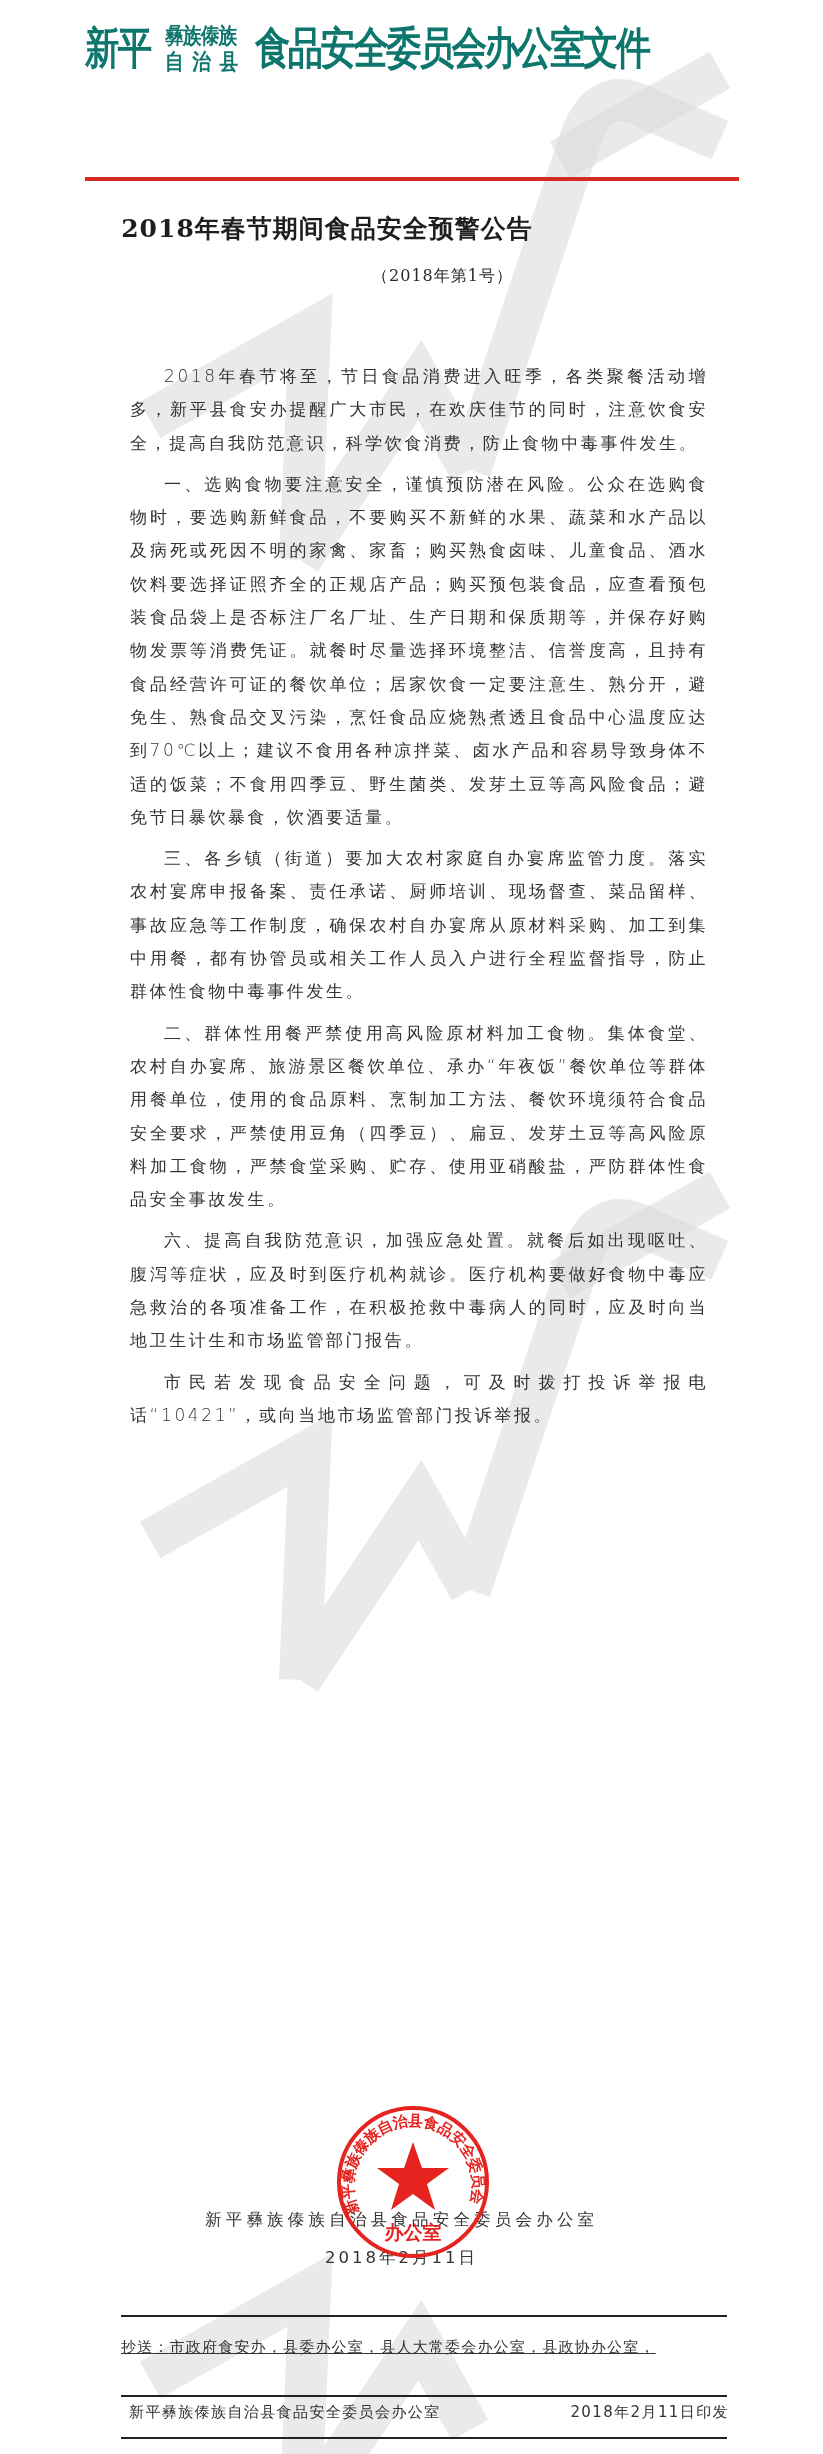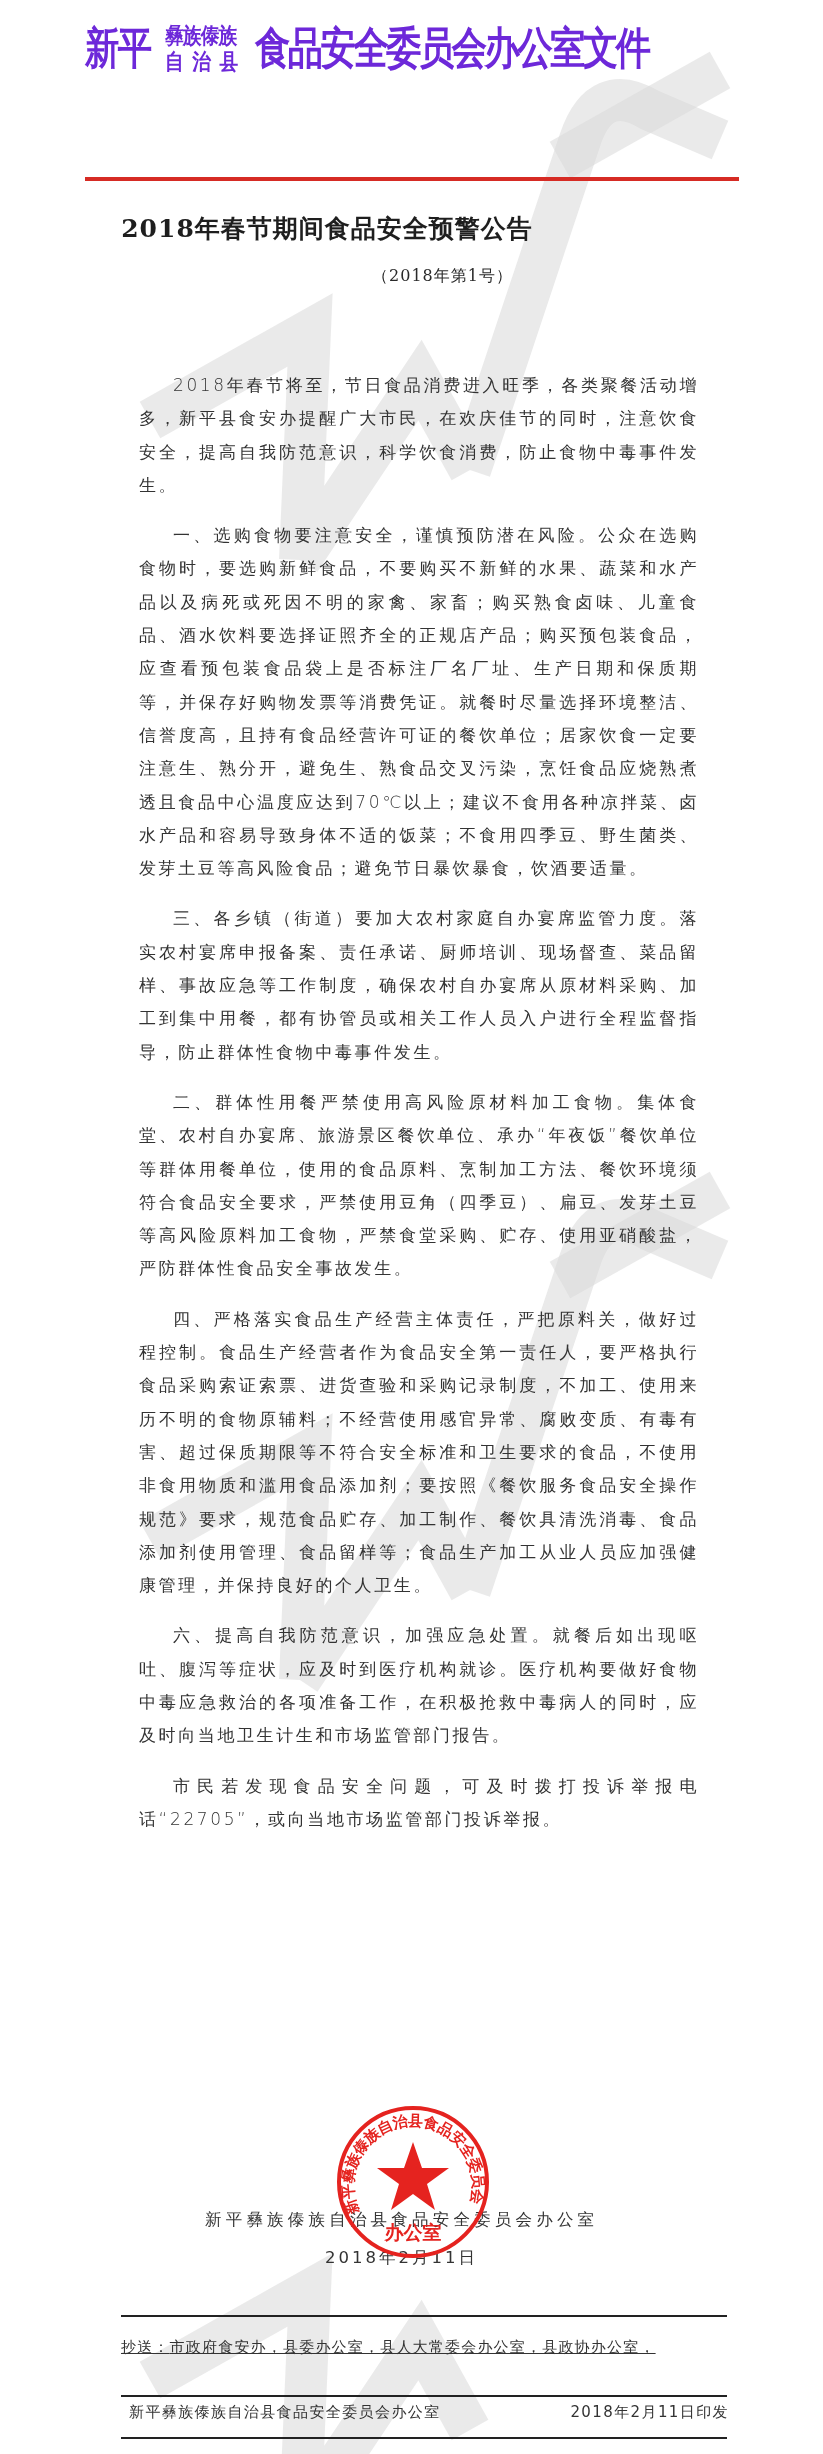--- a/index.html
+++ b/index.html
@@ -1,35 +1,35 @@
 <!DOCTYPE html>
 <html><head>
 <meta charset="utf-8">
 <style>
   html, body { margin: 0; padding: 0; background: #ffffff; }
   body { width: 823px; height: 2454px; position: relative; overflow: hidden;
          font-family: "DejaVu Serif", "Liberation Serif", serif; color: #2a2a2a; }
   .watermark { position: absolute; left: 0; top: 0; width: 823px; height: 2454px; pointer-events: none; z-index: 0; }
   .layer { position: relative; z-index: 1; }
 
-  .header { position: absolute; top: 18px; left: 85px; width: 654px; height: 60px; color: #6d28d9;
+  .header { position: absolute; top: 18px; left: 85px; width: 654px; height: 60px; color: #0f766e;
             display: flex; align-items: center; font-family: "DejaVu Serif", serif; }
   .header .big1 { font-size: 44px; font-weight: bold; letter-spacing: -2px; line-height: 60px; transform: scaleX(0.78); transform-origin: left center; width: 74px; white-space: nowrap; }
   .header .stack { display: flex; flex-direction: column; justify-content: center; width: 118px; margin-left: 6px; transform: scaleX(0.85); transform-origin: left center; }
   .header .stack span { font-size: 22px; font-weight: bold; line-height: 26px; white-space: nowrap; letter-spacing: -1px; }
   .header .stack span.spread { letter-spacing: 10px; }
   .header .big2 { font-size: 44px; font-weight: bold; line-height: 60px; white-space: nowrap; letter-spacing: -3px; transform: scaleX(0.8); transform-origin: left center; margin-left: -6px; }
 
   .red-rule { position: absolute; top: 177px; left: 85px; width: 654px; height: 4px; background: #d62b24; }
 
   .title { position: absolute; top: 212px; left: 0; width: 654px; text-align: center; font-size: 25px; font-weight: bold; color: #1e1e1e; letter-spacing: 1px; }
   .subtitle { position: absolute; top: 266px; left: 0; width: 823px; text-align: center; font-size: 16px; color: #2a2a2a; letter-spacing: 1px; margin-left: 31px; }
 
   .body { position: absolute; top: 352px; left: 122px; width: 594px; font-size: 17px; line-height: 33.3px; letter-spacing: 2.6px; text-align: justify; color: #333; font-family: "DejaVu Sans", sans-serif; font-weight: 300; }
-  .body p { margin: 17px; text-indent: 2em; }
+  .body p { margin: 8px; text-indent: 2em; }
 
   .signature { position: absolute; top: 2209px; left: 205px; font-size: 16.5px; letter-spacing: 4.2px; color: #333; font-family: "DejaVu Sans", sans-serif; }
   .sign-date { position: absolute; top: 2247px; left: 325px; font-size: 16.5px; letter-spacing: 3px; color: #333; font-family: "DejaVu Sans", sans-serif; }
 
   .stamp { position: absolute; left: 335px; top: 2104px; width: 156px; height: 156px; z-index: 2; }
 
   .rule { position: absolute; left: 121px; width: 606px; height: 1.5px; background: #222; }
   .cc { position: absolute; top: 2328px; left: 121px; width: 610px; font-size: 15px; letter-spacing: 1.2px; line-height: 38px; color: #333; font-family: "DejaVu Sans", sans-serif; text-decoration: underline; }
   .cc .cont { padding-left: 59px; }
   .printed { position: absolute; top: 2403px; left: 129px; width: 600px; font-size: 15px; letter-spacing: 1.4px; color: #333; font-family: "DejaVu Sans", sans-serif; display: flex; justify-content: space-between; }
@@ -65,23 +65,22 @@
   <div class="red-rule"></div>
 
   <div class="title">2018年春节期间食品安全预警公告</div>
   <div class="subtitle">（2018年第1号）</div>
 
   <div class="body">
     <p>2018年春节将至，节日食品消费进入旺季，各类聚餐活动增多，新平县食安办提醒广大市民，在欢庆佳节的同时，注意饮食安全，提高自我防范意识，科学饮食消费，防止食物中毒事件发生。</p>
     <p>一、选购食物要注意安全，谨慎预防潜在风险。公众在选购食物时，要选购新鲜食品，不要购买不新鲜的水果、蔬菜和水产品以及病死或死因不明的家禽、家畜；购买熟食卤味、儿童食品、酒水饮料要选择证照齐全的正规店产品；购买预包装食品，应查看预包装食品袋上是否标注厂名厂址、生产日期和保质期等，并保存好购物发票等消费凭证。就餐时尽量选择环境整洁、信誉度高，且持有食品经营许可证的餐饮单位；居家饮食一定要注意生、熟分开，避免生、熟食品交叉污染，烹饪食品应烧熟煮透且食品中心温度应达到70℃以上；建议不食用各种凉拌菜、卤水产品和容易导致身体不适的饭菜；不食用四季豆、野生菌类、发芽土豆等高风险食品；避免节日暴饮暴食，饮酒要适量。</p>
     <p>三、各乡镇（街道）要加大农村家庭自办宴席监管力度。落实农村宴席申报备案、责任承诺、厨师培训、现场督查、菜品留样、事故应急等工作制度，确保农村自办宴席从原材料采购、加工到集中用餐，都有协管员或相关工作人员入户进行全程监督指导，防止群体性食物中毒事件发生。</p>
     <p>二、群体性用餐严禁使用高风险原材料加工食物。集体食堂、农村自办宴席、旅游景区餐饮单位、承办“年夜饭”餐饮单位等群体用餐单位，使用的食品原料、烹制加工方法、餐饮环境须符合食品安全要求，严禁使用豆角（四季豆）、扁豆、发芽土豆等高风险原料加工食物，严禁食堂采购、贮存、使用亚硝酸盐，严防群体性食品安全事故发生。</p>
-    <p>四、严格落实食品生产经营主体责任，严把原料关，做好过程控制。食品生产经营者作为食品安全第一责任人，要严格执行食品采购索证索票、进货查验和采购记录制度，不加工、使用来历不明的食物原辅料；不经营使用感官异常、腐败变质、有毒有害、超过保质期限等不符合安全标准和卫生要求的食品，不使用非食用物质和滥用食品添加剂；要按照《餐饮服务食品安全操作规范》要求，规范食品贮存、加工制作、餐饮具清洗消毒、食品添加剂使用管理、食品留样等；食品生产加工从业人员应加强健康管理，并保持良好的个人卫生。</p>
     <p>六、提高自我防范意识，加强应急处置。就餐后如出现呕吐、腹泻等症状，应及时到医疗机构就诊。医疗机构要做好食物中毒应急救治的各项准备工作，在积极抢救中毒病人的同时，应及时向当地卫生计生和市场监管部门报告。</p>
-    <p>市民若发现食品安全问题，可及时拨打投诉举报电话“22705”，或向当地市场监管部门投诉举报。</p>
+    <p>市民若发现食品安全问题，可及时拨打投诉举报电话“10421”，或向当地市场监管部门投诉举报。</p>
   </div>
 
   <div class="signature">新平彝族傣族自治县食品安全委员会办公室</div>
   <div class="sign-date">2018年2月11日</div>
 
   <svg class="stamp" viewBox="0 0 156 156" xmlns="http://www.w3.org/2000/svg">
     <defs>
       <path id="ringpath" d="M 24 108 A 60 60 0 1 1 132 108"></path>
     </defs>
     <circle cx="78" cy="78" r="74" fill="none" stroke="#e5231f" stroke-width="4"></circle>

